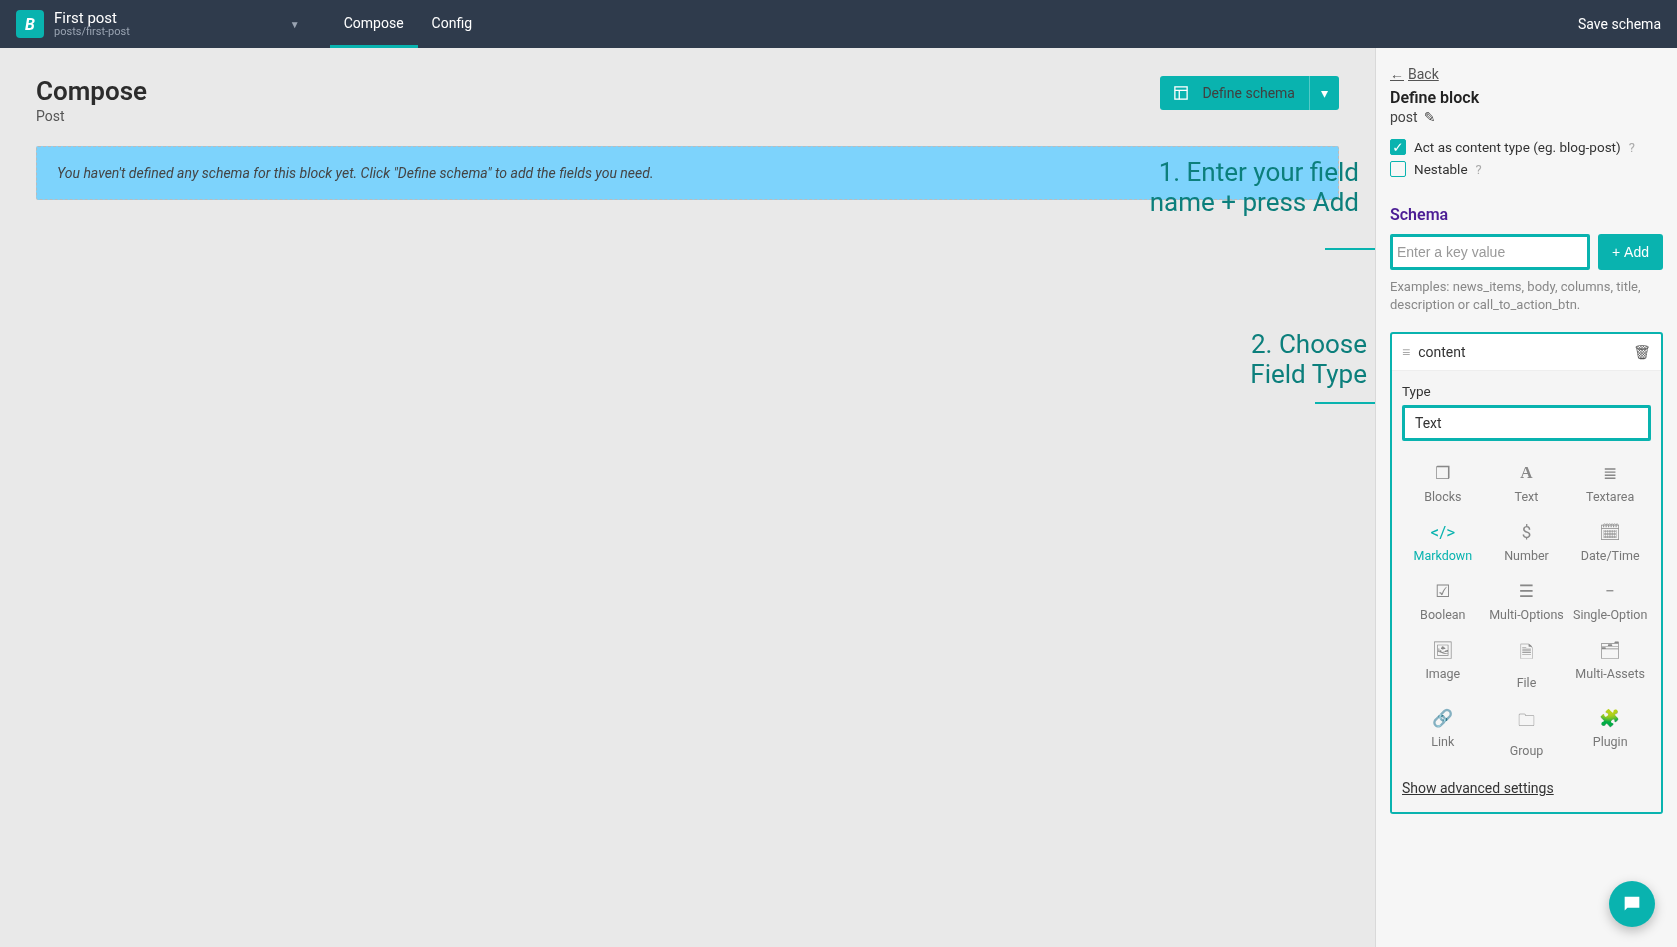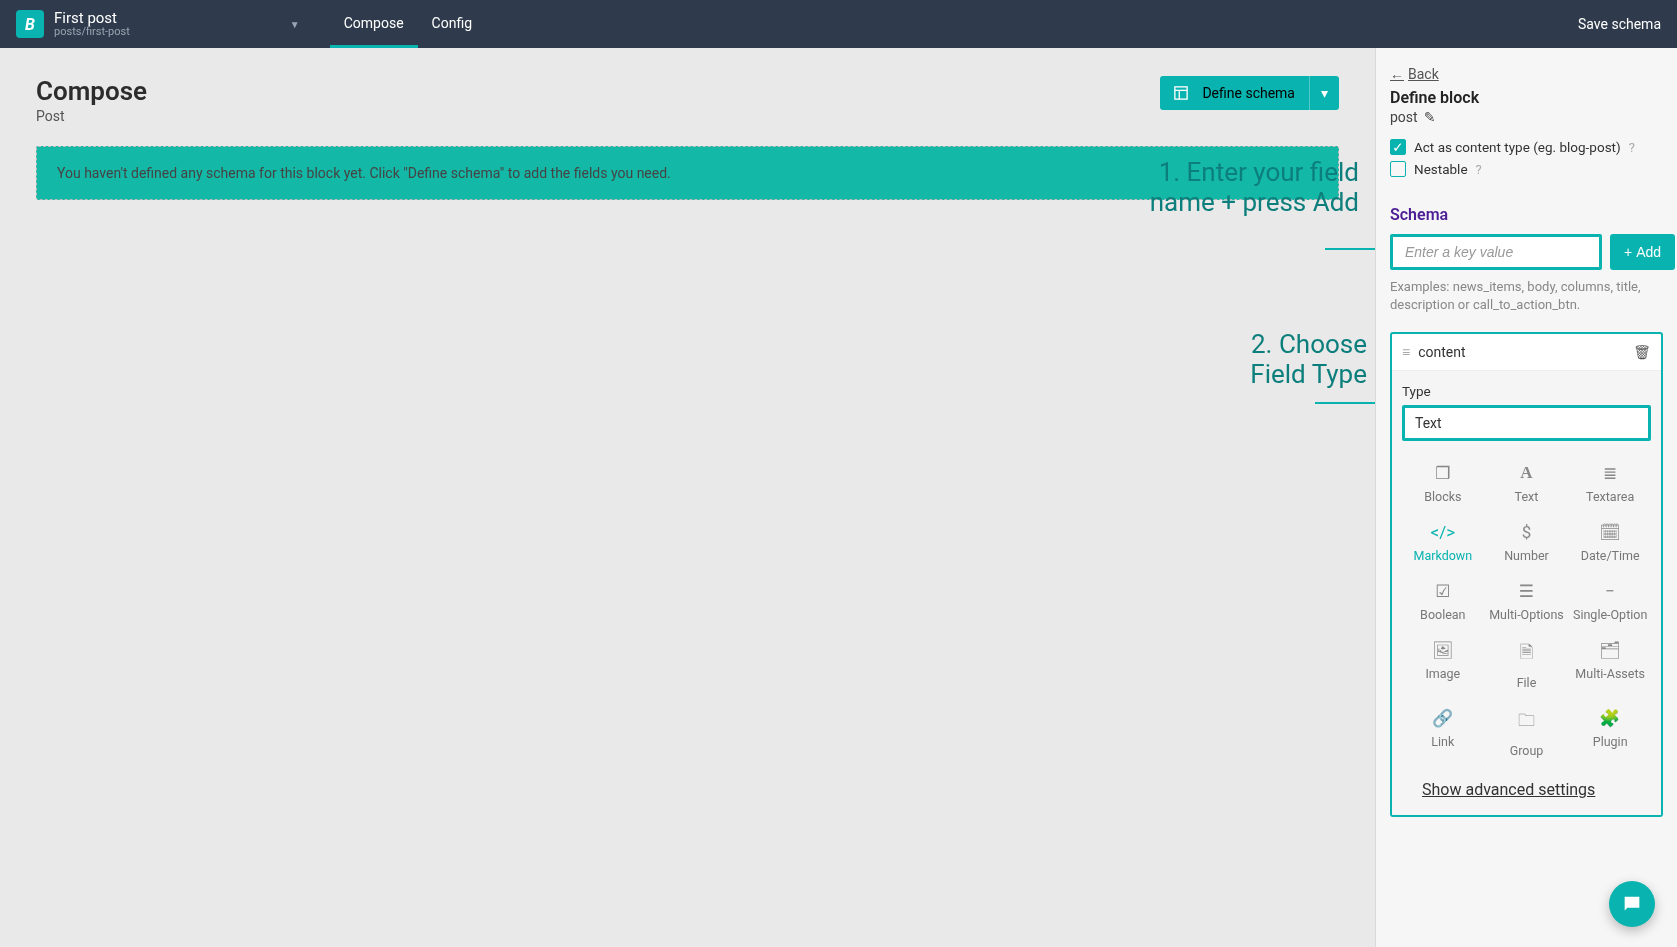--- a/index.html
+++ b/index.html
@@ -74,21 +74,21 @@
   .compose-header {
     display: flex;
     justify-content: space-between;
     align-items: flex-start;
   }
   .compose-title { font-size: 26px; font-weight: 600; color: #2c2c2c; }
   .compose-sub { font-size: 14px; color: #555; margin-top: 2px; }
   .define-btn-group { display: flex; }
   .define-btn {
     background: #09b3af;
-    color: #000000;
+    color: #404040;
     height: 34px;
     padding: 0 14px;
     display: flex; align-items: center;
     font-size: 14px;
     border-radius: 3px 0 0 3px;
     cursor: pointer;
     gap: 8px;
   }
   .define-btn svg { margin-right: 6px; }
   .define-btn-caret {
@@ -97,25 +97,26 @@
     height: 34px;
     width: 30px;
     display: flex; align-items: center; justify-content: center;
     border-radius: 0 3px 3px 0;
     border-left: 1px solid rgba(255,255,255,0.3);
     cursor: pointer;
   }
   .empty-schema {
     margin-top: 22px;
     border: 1px dashed #bbb;
-    background: #14b8a6;
+    background: #7dd3fc;
     padding: 18px 20px;
     font-size: 14px;
     color: #444;
     border-radius: 2px;
+    font-style: italic;
   }
 
   .sidebar {
     width: 302px;
     background: #f6f6f6;
     border-left: 1px solid #d9d9d9;
     padding: 18px 14px 80px;
     overflow-y: auto;
     position: relative;
   }
@@ -146,24 +147,23 @@
     cursor: pointer;
   }
   .chk.checked { background: #09b3af; color: #fff; }
   .help-icon { color: #aaa; font-size: 13px; cursor: pointer; }
   .schema-label { font-size: 16px; font-weight: 600; margin-top: 28px; color: #4c1d95; }
   .keyrow { display: flex; gap: 8px; margin-top: 10px; align-items: stretch; }
   .key-input {
     flex: 1;
     border: 3px solid #09b3af;
     height: 36px;
-    padding: 0 12px;
+    padding: 0 4px;
     font-size: 14px;
     border-radius: 2px;
-    font-style: italic;
   }
   .key-input::placeholder { color: #999; }
   .add-btn {
     background: #09b3af;
     color: #fff;
     border: none;
     padding: 0 14px;
     border-radius: 3px;
     cursor: pointer;
     display: flex; align-items: center;
@@ -226,25 +226,24 @@
     font-size: 12.5px;
     color: #777;
     text-align: center;
   }
   .type-item.selected { color: #09b3af; }
   .type-item .ico { font-size: 17px; color: #888; }
   .type-item.selected .ico { color: #09b3af; }
   .adv-settings {
     margin-top: 14px;
     text-decoration: underline;
-    font-size: 16px;
+    font-size: 14px;
     color: #333;
     cursor: pointer;
     display: inline-block;
-    margin-left: 20px;
   }
 
   .annotation {
     position: absolute;
     color: #0c7f7c;
     font-size: 26px;
     line-height: 1.15;
     font-weight: 400;
     text-align: right;
     pointer-events: none;

